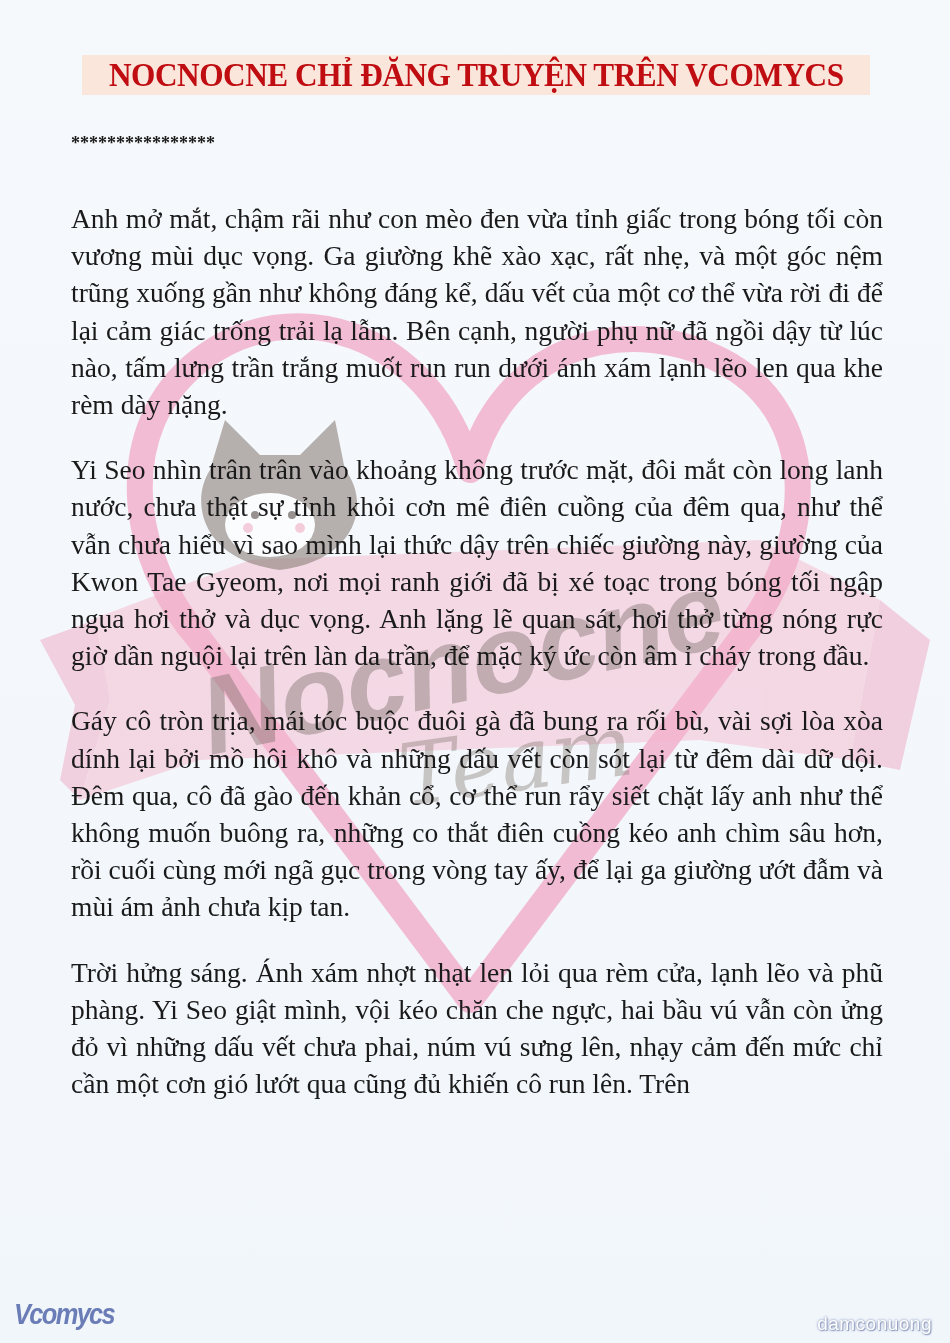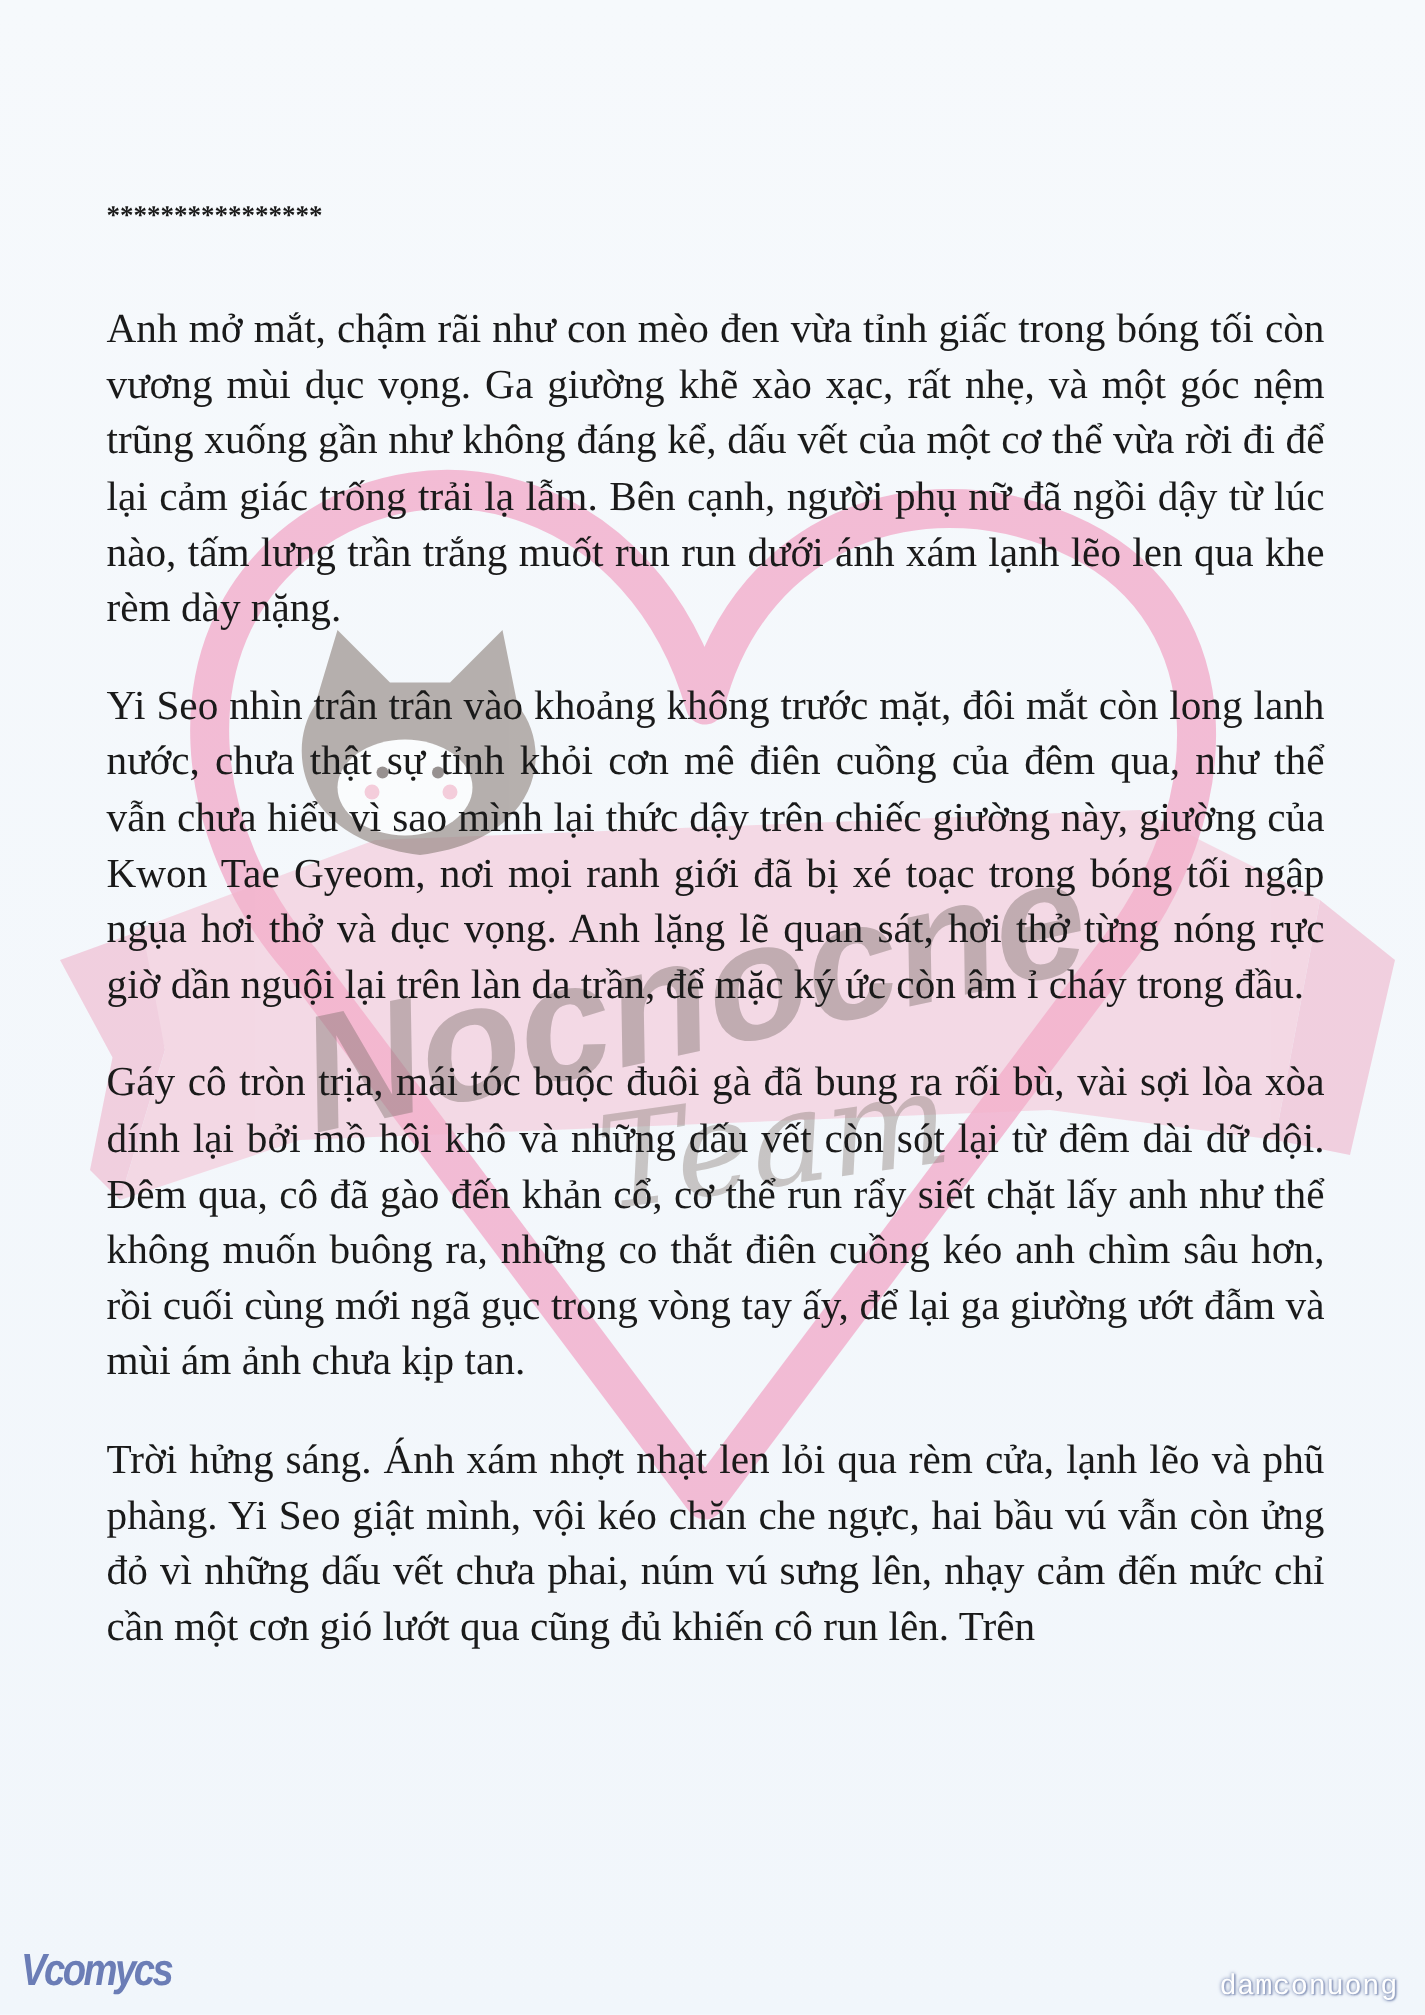--- a/index.html
+++ b/index.html
@@ -87,21 +87,21 @@
       color: #6b7db6;
       letter-spacing: -2px;
       transform: scaleX(0.85);
       transform-origin: left center;
     }
     .footer-credit {
       position: absolute;
       right: 18px;
       top: 1313px;
       z-index: 2;
-      font-family: Liberation Mono, monospace;
+      font-family: Liberation Sans, sans-serif;
       font-size: 19px;
       color: #ffffff;
       text-shadow: 0 0 2px #9aa7c7, 0 0 3px #9aa7c7, 1px 1px 1px #8a96b8;
       letter-spacing: 0.5px;
     }
   </style>
 </head>
 <body>
 
 <div class="page">
@@ -126,20 +126,23 @@
       <circle cx="248" cy="528" r="5" fill="#f5b2c6"></circle>
       <circle cx="300" cy="528" r="5" fill="#f5b2c6"></circle>
     </g>
 
     <g opacity="0.42">
       <text x="470" y="700" text-anchor="middle" font-family="Liberation Sans, sans-serif" font-weight="bold" font-style="italic" font-size="110" fill="#7c6f6b" transform="rotate(-12 470 700)">Nocnocne</text>
       <text x="520" y="790" text-anchor="middle" font-family="DejaVu Serif, serif" font-style="italic" font-size="86" fill="#8c807a" transform="rotate(-8 520 790)">Team</text>
     </g>
   </svg>
 
+  <div class="header-banner">
+    <span class="header-title">NOCNOCNE CHỈ ĐĂNG TRUYỆN TRÊN VCOMYCS</span>
+  </div>
 
   <div class="content">
     <div class="separator">****************</div>
     <p class="para" style="margin-top:0">Anh mở mắt, chậm rãi như con mèo đen vừa tỉnh giấc trong bóng tối còn vương mùi dục vọng. Ga giường khẽ xào xạc, rất nhẹ, và một góc nệm trũng xuống gần như không đáng kể, dấu vết của một cơ thể vừa rời đi để lại cảm giác trống trải lạ lẫm. Bên cạnh, người phụ nữ đã ngồi dậy từ lúc nào, tấm lưng trần trắng muốt run run dưới ánh xám lạnh lẽo len qua khe rèm dày nặng.</p>
     <p class="para">Yi Seo nhìn trân trân vào khoảng không trước mặt, đôi mắt còn long lanh nước, chưa thật sự tỉnh khỏi cơn mê điên cuồng của đêm qua, như thể vẫn chưa hiểu vì sao mình lại thức dậy trên chiếc giường này, giường của Kwon Tae Gyeom, nơi mọi ranh giới đã bị xé toạc trong bóng tối ngập ngụa hơi thở và dục vọng. Anh lặng lẽ quan sát, hơi thở từng nóng rực giờ dần nguội lại trên làn da trần, để mặc ký ức còn âm ỉ cháy trong đầu.</p>
     <p class="para">Gáy cô tròn trịa, mái tóc buộc đuôi gà đã bung ra rối bù, vài sợi lòa xòa dính lại bởi mồ hôi khô và những dấu vết còn sót lại từ đêm dài dữ dội. Đêm qua, cô đã gào đến khản cổ, cơ thể run rẩy siết chặt lấy anh như thể không muốn buông ra, những co thắt điên cuồng kéo anh chìm sâu hơn, rồi cuối cùng mới ngã gục trong vòng tay ấy, để lại ga giường ướt đẫm và mùi ám ảnh chưa kịp tan.</p>
     <p class="para">Trời hửng sáng. Ánh xám nhợt nhạt len lỏi qua rèm cửa, lạnh lẽo và phũ phàng. Yi Seo giật mình, vội kéo chăn che ngực, hai bầu vú vẫn còn ửng đỏ vì những dấu vết chưa phai, núm vú sưng lên, nhạy cảm đến mức chỉ cần một cơn gió lướt qua cũng đủ khiến cô run lên. Trên</p>
   </div>
 
   <div class="footer-logo">Vcomycs</div>

